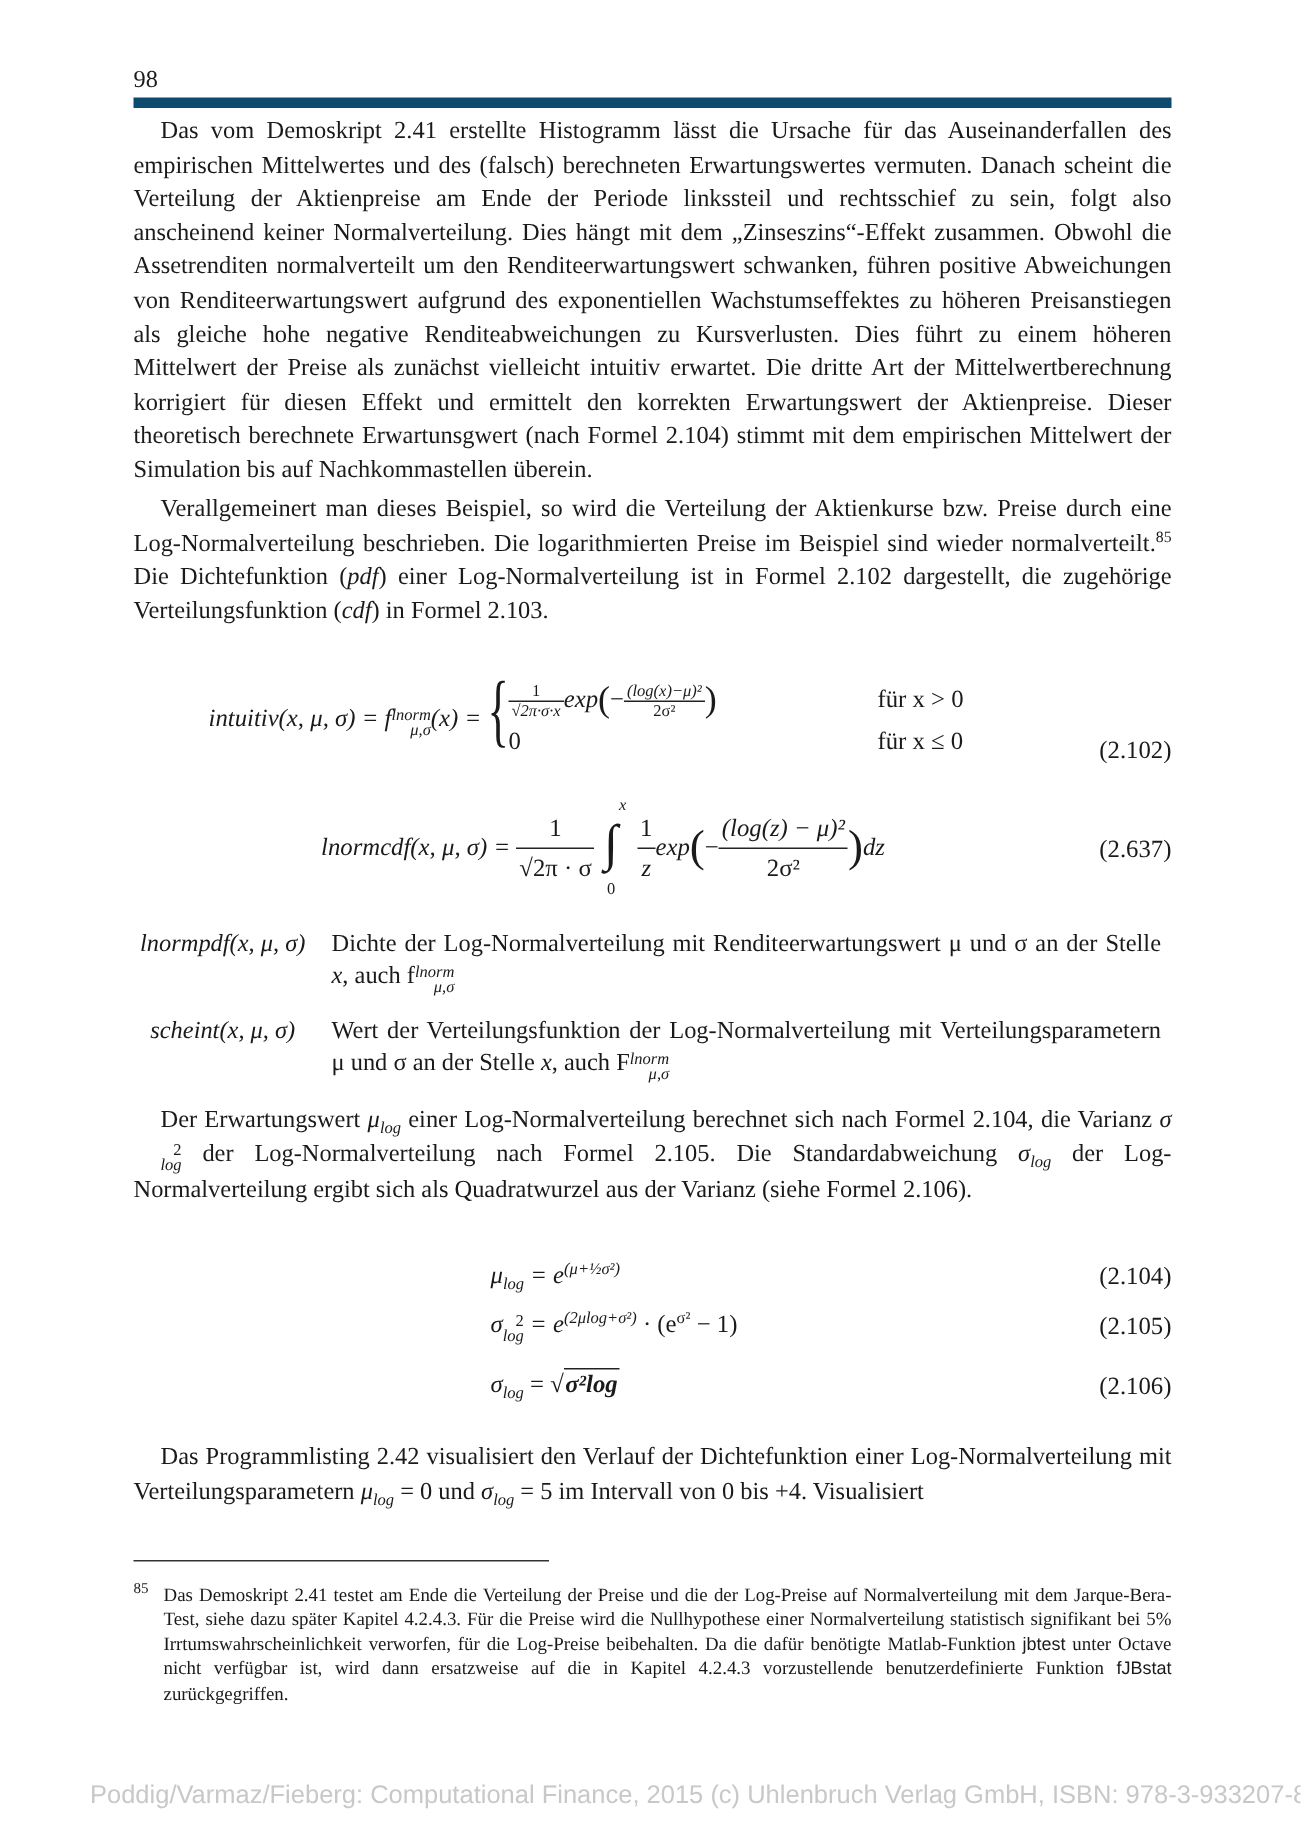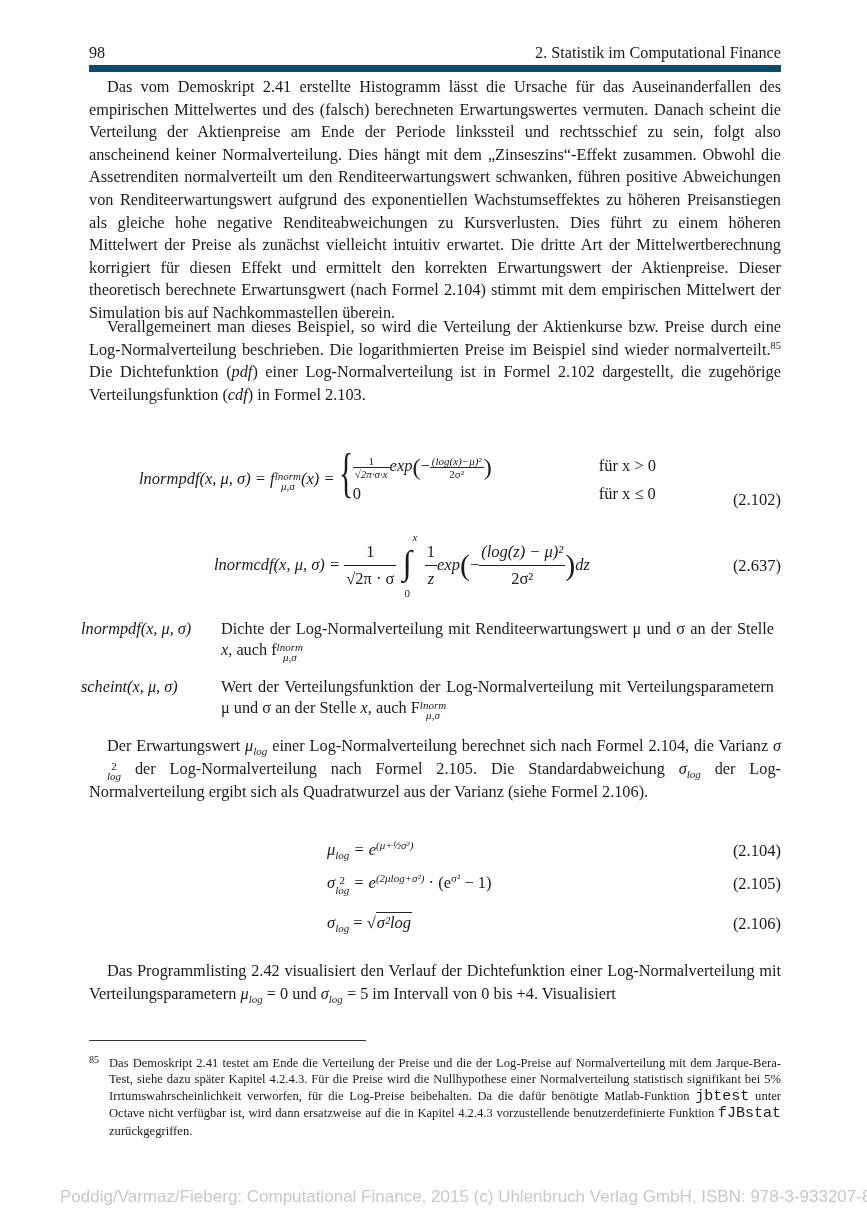--- a/index.html
+++ b/index.html
@@ -16,87 +16,86 @@
   }
   .header .num { position: absolute; left: 0; top: 0; }
   .header .title { position: absolute; right: 0; top: 0; }
 
   .para {
     position: absolute; left: 0; width: 692px;
     font-size: 16.3px; line-height: 22.6px; text-align: justify;
     text-indent: 18px; hyphens: manual;
   }
   .para.p1 { top: 76px; }
-  .para.p2 { top: 316px; }
+  .para.p2 { top: 328px; }
   .para.p3 { top: 735px; }
   .para.p4 { top: 960px; }
   i.m { font-style: italic; }
   sup.fn { font-size: 10.5px; vertical-align: 6px; line-height: 0; }
   sub.s { font-size: 11px; font-style: italic; vertical-align: -4px; line-height: 0; }
   sup.s { font-size: 11px; vertical-align: 6px; line-height: 0; }
-  .subsup { display: inline-block; vertical-align: -6px; line-height: 10px; font-size: 11px; text-align: center; }
+  .subsup { display: inline-block; vertical-align: -6px; line-height: 10px; font-size: 11px; text-align: right; }
   .subsup span { display: block; font-style: italic; }
 
   
   .eq { position: absolute; font-size: 16.5px; white-space: nowrap; }
   .eqnum { position: absolute; right: 0; font-size: 16.5px; }
   .frac { display: inline-block; vertical-align: middle; text-align: center; }
   .frac .n { display: block; border-bottom: 1px solid #222; padding: 0 2px; }
   .frac .d { display: block; padding: 0 2px; }
   .frac.small { font-size: 11px; line-height: 12px; }
   .frac.big { line-height: 26px; }
   .big-paren { font-size: 30px; vertical-align: middle; font-weight: 200; }
   .cases { display: inline-block; vertical-align: middle; position: relative; padding-left: 14px; }
   .brace { position: absolute; left: 0; top: -6px; font-size: 54px; line-height: 54px; transform: scaleX(0.55); transform-origin: left; }
   .case-row { height: 28px; line-height: 28px; position: relative; width: 340px; }
   .case-row .cond { position: absolute; left: 246px; top: 0; }
   .integral { display: inline-block; vertical-align: middle; position: relative; width: 20px; height: 60px; }
   .integral .sym { position: absolute; left: 2px; top: 8px; font-size: 34px; line-height: 40px; }
   .integral .up { position: absolute; left: 12px; top: -4px; font-size: 11px; font-style: italic; }
   .integral .lo { position: absolute; left: 4px; top: 52px; font-size: 11px; }
   .sqrt { display: inline-block; }
-  .sqrt .rad { border-top: 1px solid #222; padding: 0 1px; }
+  .sqrt .rad { border-top: 1px solid #222; padding: 0 1px; font-weight: bold; }
 
   
   .deflist { position: absolute; left: -8px; width: 700px; font-size: 16.3px; line-height: 21px; }
   .def { position: absolute; left: 0; width: 700px; }
-  .def .term { position: absolute; left: 0; top: 0; width: 135px; text-align: left; font-style: italic; white-space: nowrap; }
+  .def .term { position: absolute; left: 0; top: 0; width: 135px; text-align: center; font-style: italic; white-space: nowrap; }
   .def .desc { position: absolute; left: 140px; top: 0; width: 553px; text-align: justify; }
 
   .fn-rule { position: absolute; left: 0; top: 1040px; width: 277px; border-top: 1px solid #333; }
   .footnote {
     position: absolute; left: 0; top: 1055px; width: 692px;
     font-size: 12.6px; line-height: 16.4px; text-align: justify;
   }
   .footnote .fnmark { position: absolute; left: 0; top: -3px; font-size: 10px; }
   .footnote .fntext { margin-left: 20px; display: block; }
-  code { font-family: Liberation Mono, monospace; font-size: 15px; }
+  code { font-family: Liberation Sans, sans-serif; font-size: 12px; }
 
   .watermark {
     position: absolute; left: 60px; top: 1187px; width: 760px;
     font-family: "Liberation Sans", "DejaVu Sans", sans-serif;
     font-size: 17px; color: #c8c8c8; white-space: nowrap;
   }
 </style>
 </head>
 <body>
 
 <div class="page">
 
   <div class="header">
     <span class="num">98</span>
-    <span class="title">2. Statistik im Computational Finance</span>
   </div>
 
   <p class="para p1" style="margin:0">Das vom Demoskript 2.41 erstellte Histogramm lässt die Ursache für das Auseinanderfallen des empirischen Mittelwertes und des (falsch) berechneten Erwartungswertes vermuten. Da­nach scheint die Verteilung der Aktienpreise am Ende der Periode linkssteil und rechtsschief zu sein, folgt also anscheinend keiner Normalverteilung. Dies hängt mit dem „Zinseszins“-Effekt zusammen. Obwohl die Assetrenditen normalverteilt um den Renditeerwartungswert schwan­ken, führen positive Abweichungen von Renditeerwartungswert aufgrund des exponentiellen Wachstumseffektes zu höheren Preisanstiegen als gleiche hohe negative Renditeabweichungen zu Kursverlusten. Dies führt zu einem höheren Mittelwert der Preise als zunächst vielleicht intuitiv erwartet. Die dritte Art der Mittelwertberechnung korrigiert für diesen Effekt und ermittelt den korrekten Erwartungswert der Aktienpreise. Dieser theoretisch berechnete Erwartunsgwert (nach Formel 2.104) stimmt mit dem empirischen Mittelwert der Simulation bis auf Nachkommastellen überein.</p>
 
   <p class="para p2" style="margin:0"><span>Verallgemeinert man dieses Beispiel, so wird die Verteilung der Aktienkurse bzw. Preise durch eine Log-Normalverteilung beschrieben. Die logarithmierten Preise im Beispiel sind wieder normalverteilt.</span><sup class="fn">85</sup><span> Die Dichtefunktion (</span><i class="m">pdf</i><span>) einer Log-Normalverteilung ist in Formel 2.102 dargestellt, die zugehörige Verteilungsfunktion (</span><i class="m">cdf</i><span>) in Formel 2.103.</span></p>
 
   <div class="eq" style="left:50px; top:452px;">
-    <span style="display:inline-block; vertical-align:middle;"><i>lnormpdf(x, μ, σ) = f</i><span class="subsup"><span>lnorm</span><span>μ,σ</span></span><i>(x) =</i></span>
+    <span style="display:inline-block; vertical-align:middle;"><i>intuitiv(x, μ, σ) = f</i><span class="subsup"><span>lnorm</span><span>μ,σ</span></span><i>(x) =</i></span>
     <span class="cases">
       <span class="brace">{</span>
       <div class="case-row">
         <span class="frac small"><span class="n">1</span><span class="d" style="font-style:italic">√2π·σ·x</span></span><i>exp</i><span class="big-paren" style="font-size:24px">(</span>−<span class="frac small"><span class="n" style="font-style:italic">(log(x)−μ)²</span><span class="d">2σ²</span></span><span class="big-paren" style="font-size:24px">)</span>
         <span class="cond">für x &gt; 0</span>
       </div>
       <div class="case-row">
         <span>0</span>
         <span class="cond">für x ≤ 0</span>
       </div>

